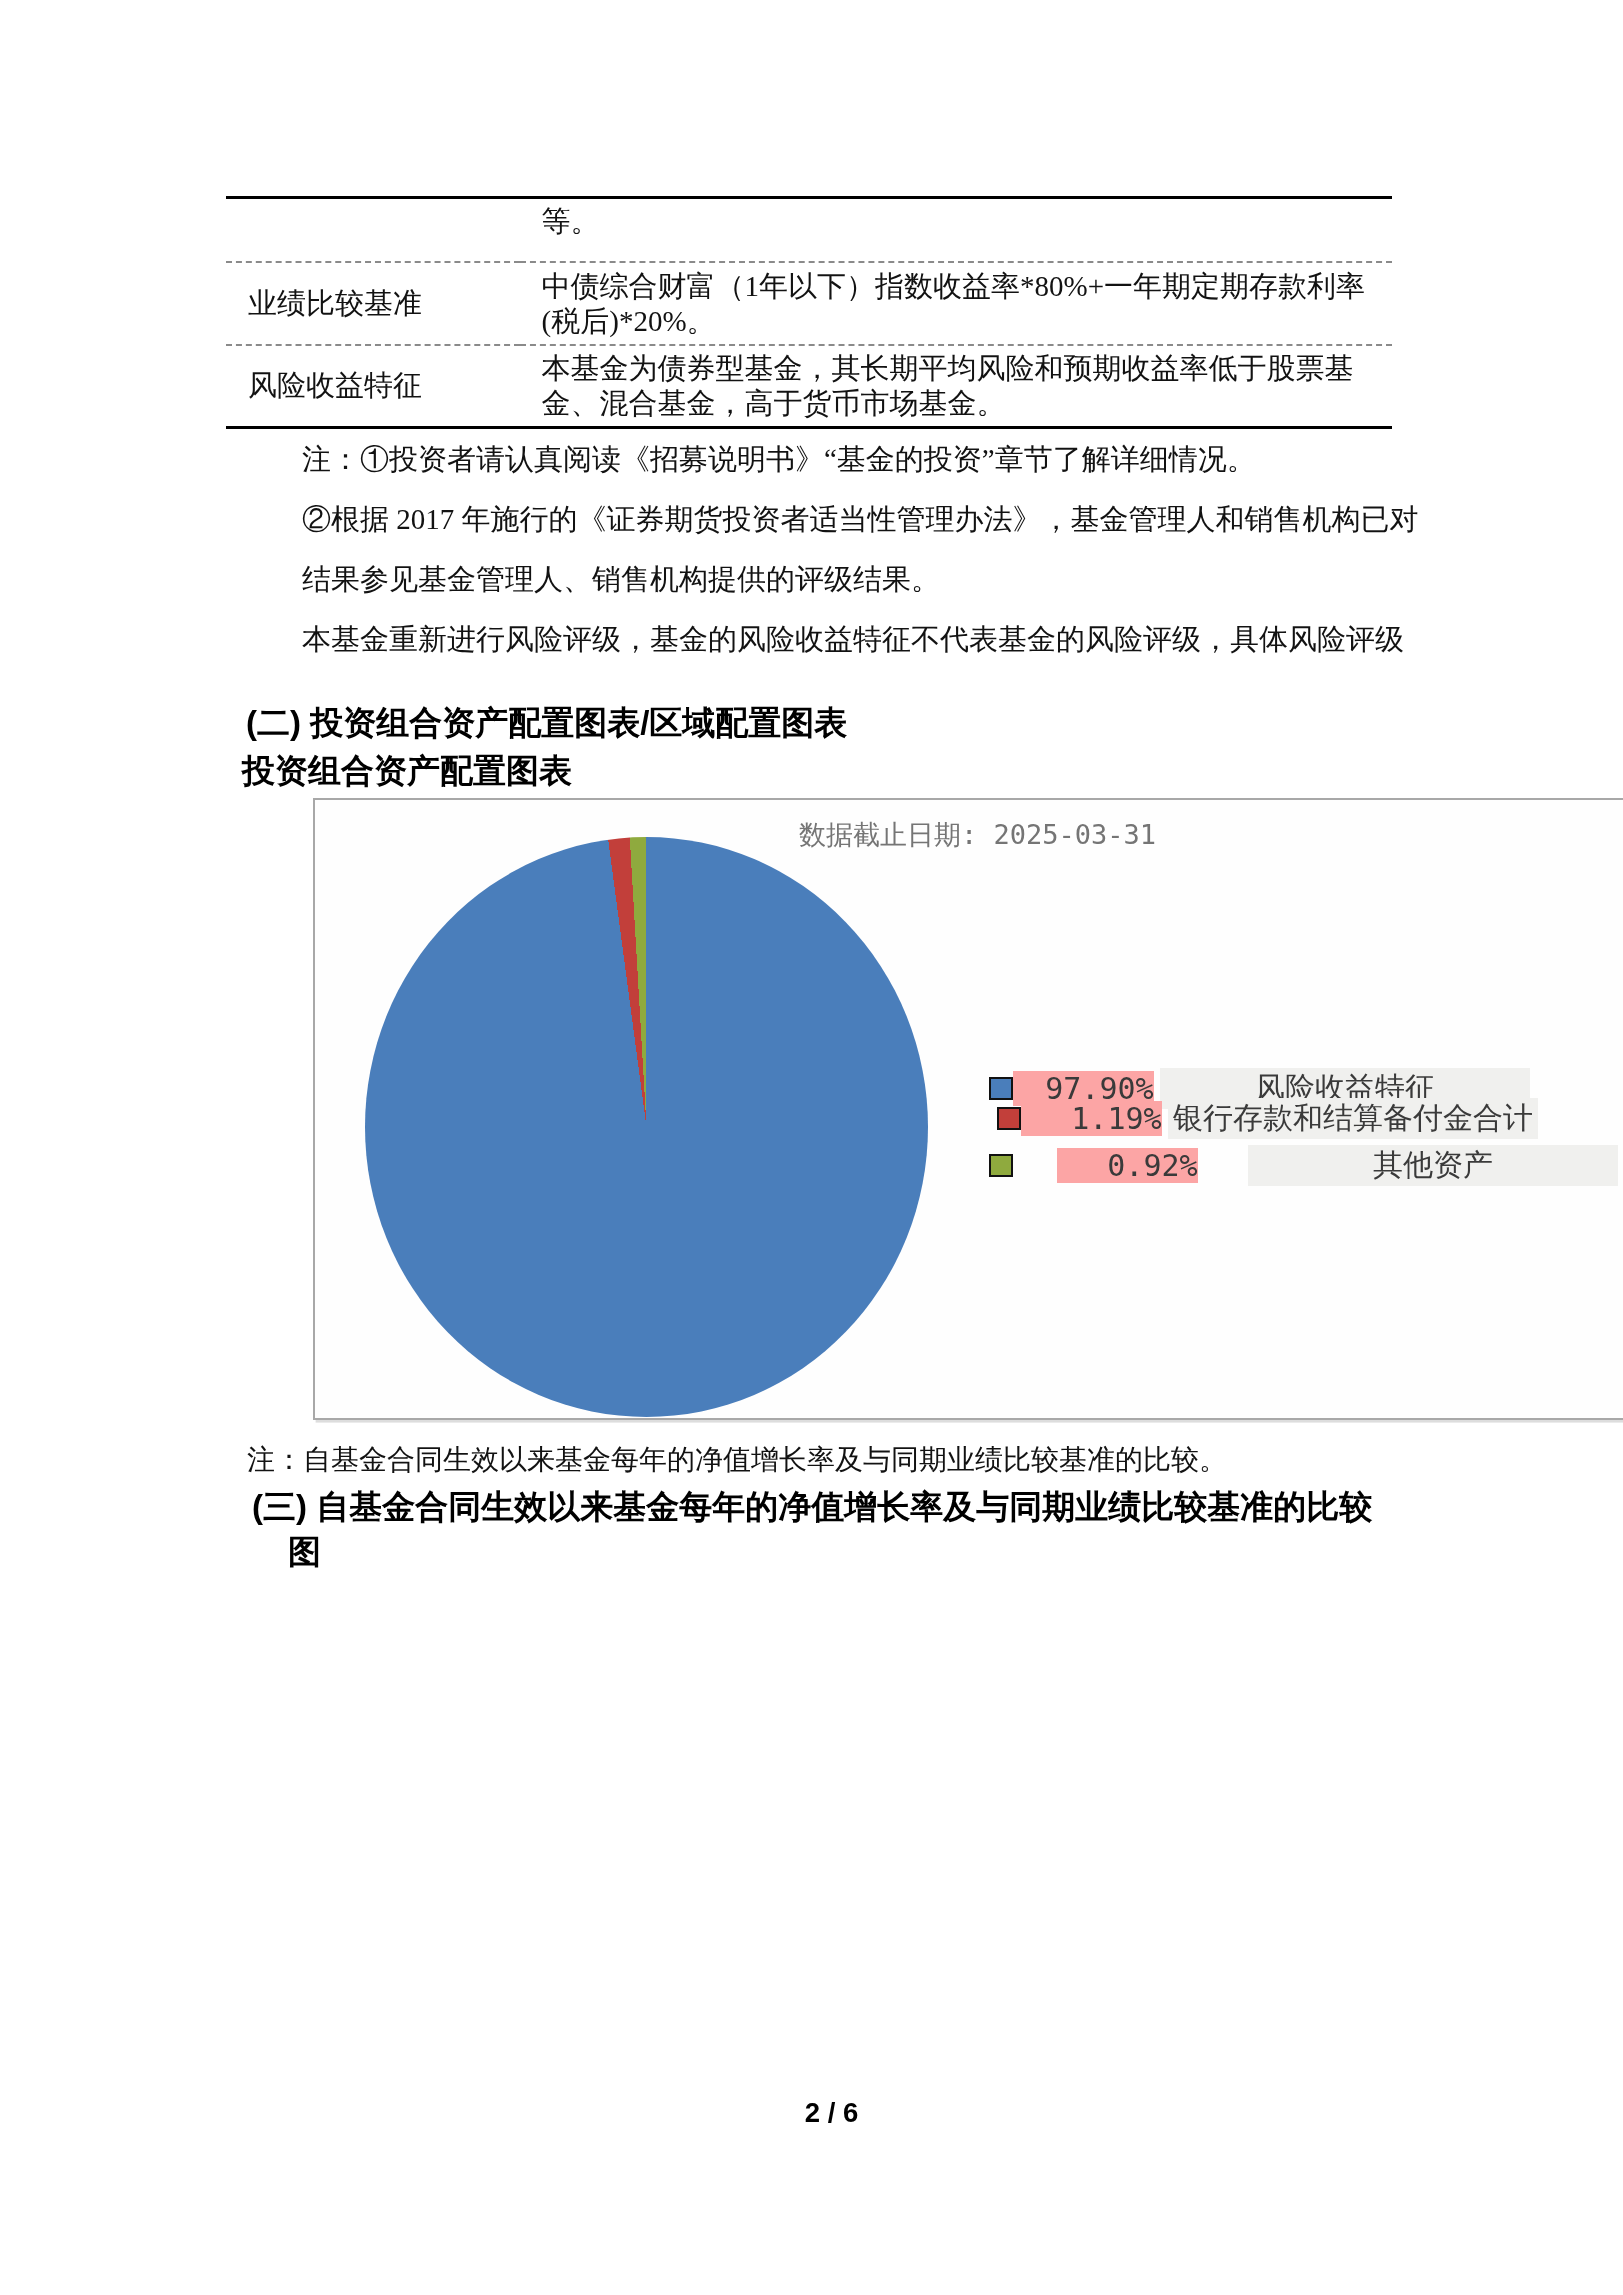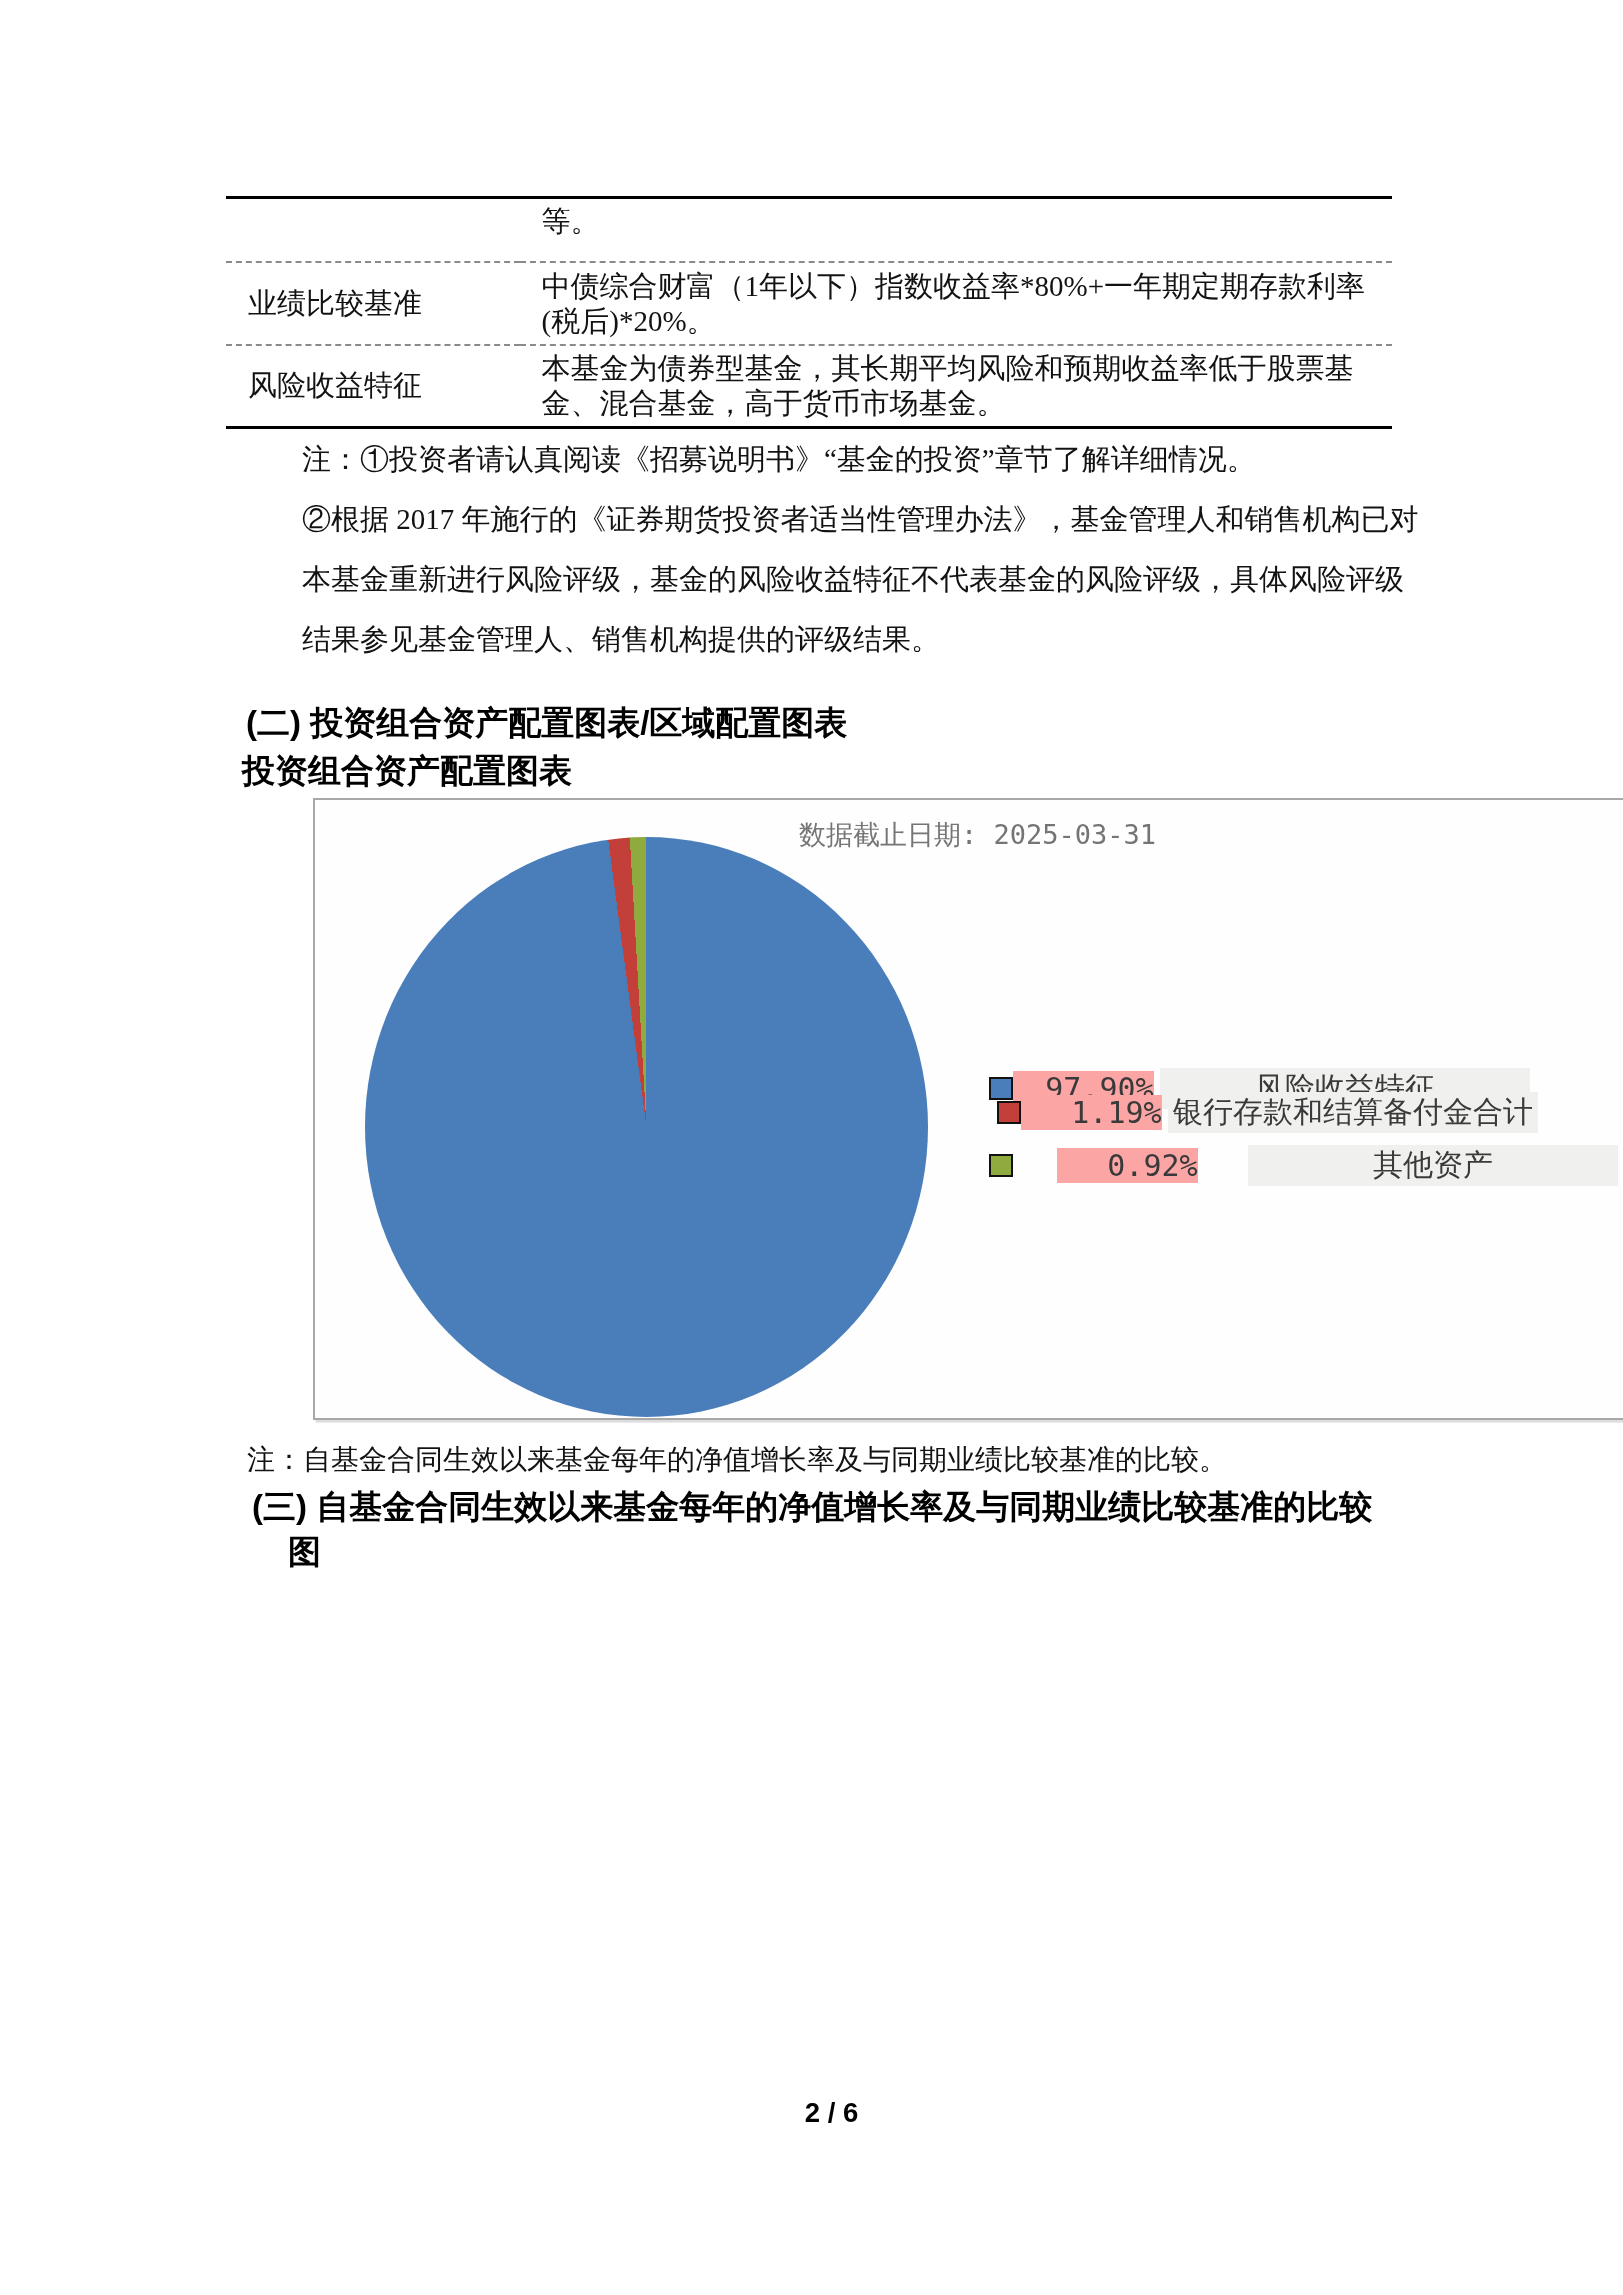--- a/index.html
+++ b/index.html
@@ -89,21 +89,21 @@
     left:0; top:0; width:100%; height:100%;
   }
   .legend-row{
     position:absolute;
     left:674px;
     height:37px;
     display:flex;
     align-items:center;
   }
   .legend-row.lr0{top:270px;}
-  .legend-row.lr1{top:294px;padding-left:8px;}
+  .legend-row.lr1{top:300px;padding-left:8px;}
   .legend-row.lr2{top:347px;gap:44px;}
   .swatch{
     width:19.6px;height:19.6px;
     border:2.6px solid #111111;
     flex:0 0 auto;
   }
   .pct{
     width:141px;
     text-align:right;
     font-family:"DejaVu Sans Mono","Liberation Mono",monospace;
@@ -162,22 +162,22 @@
     <tr class="last r3">
       <td class="lbl">风险收益特征</td>
       <td class="val">本基金为债券型基金，其长期平均风险和预期收益率低于股票基金、混合基金，高于货币市场基金。</td>
     </tr>
   </tbody>
     </table>
 
   <div class="notes">
     <div>注：①投资者请认真阅读《招募说明书》“基金的投资”章节了解详细情况。</div>
     <div>②根据 2017 年施行的《证券期货投资者适当性管理办法》，基金管理人和销售机构已对</div>
+    <div>结果参见基金管理人、销售机构提供的评级结果。</div>
     <div>本基金重新进行风险评级，基金的风险收益特征不代表基金的风险评级，具体风险评级</div>
-    <div>结果参见基金管理人、销售机构提供的评级结果。</div>
   </div>
 
   <div class="h-sec h2-title">(二) 投资组合资产配置图表/区域配置图表</div>
   <div class="h-sec h2-sub">投资组合资产配置图表</div>
 
   <div class="chart-box">
     <div class="chart-title">数据截止日期: 2025-03-31</div>
     <div class="pie" style="background: conic-gradient(rgb(74, 126, 187) 0deg, rgb(74, 126, 187) 352.4deg, rgb(194, 63, 58) 352.4deg, rgb(194, 63, 58) 356.69deg, rgb(143, 170, 62) 356.69deg, rgb(143, 170, 62) 360deg);"></div>
     <div class="legend">
       <div class="legend-row lr0">

